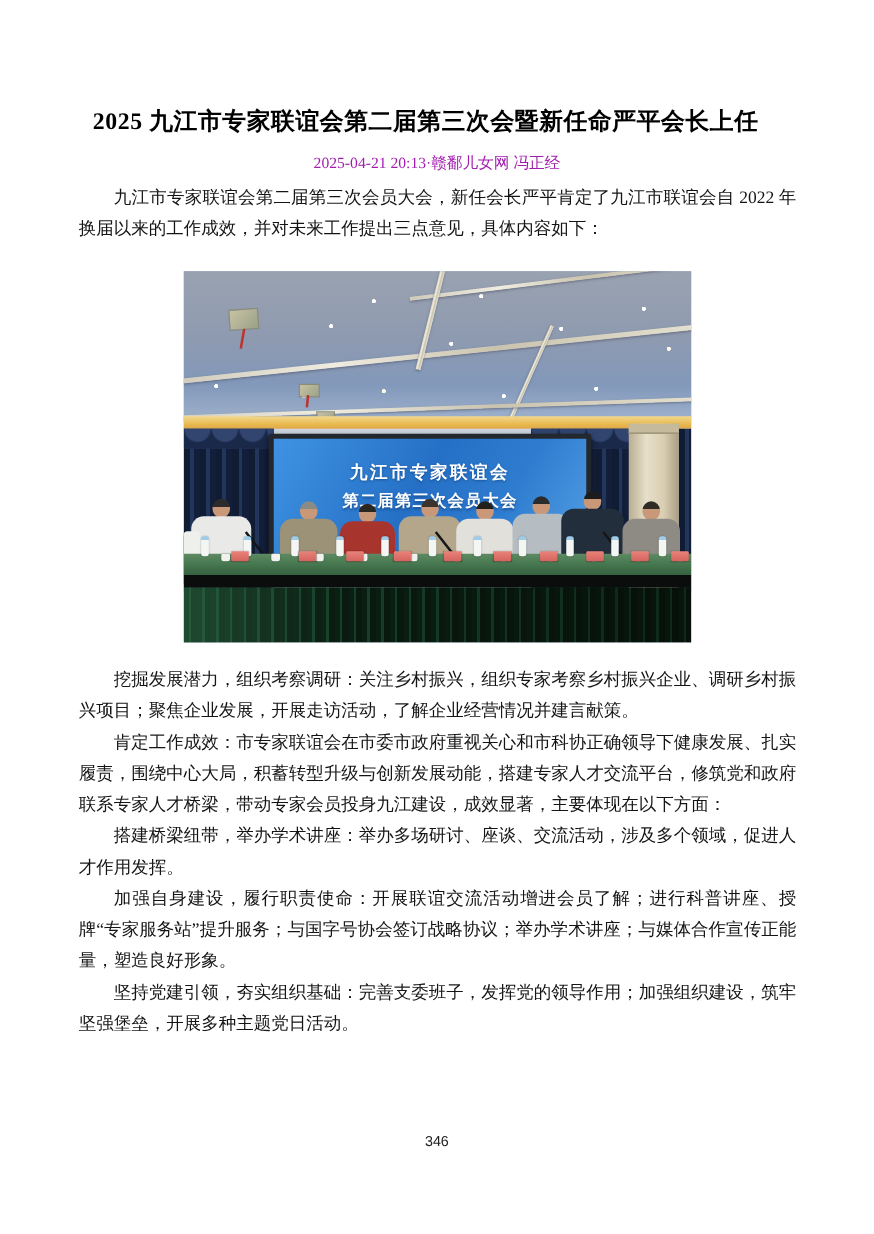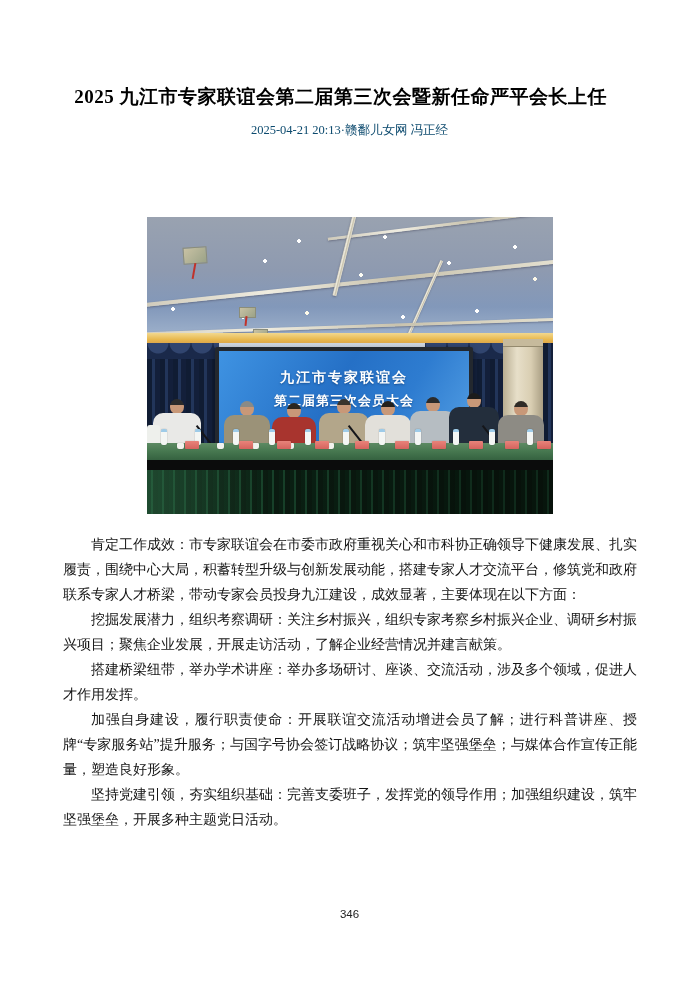--- a/index.html
+++ b/index.html
@@ -6,21 +6,21 @@
   .page{
     position:relative;width:699px;height:987px;margin:0 auto;background:#ffffff;
     font-family:"Liberation Serif","DejaVu Serif",serif;color:#1a1a1a;overflow:hidden;
   }
   .title{
     position:absolute;top:84px;left:22px;right:40px;text-align:center;
     font-size:19px;font-weight:bold;letter-spacing:.5px;color:#000;
   }
   .byline{
     position:absolute;top:122px;left:40px;right:40px;text-align:center;
-    font-size:12.5px;color:#0c4a6e;
+    font-size:12.5px;color:#a21caf;
   }
   .intro{
     position:absolute;top:146px;left:63px;width:574px;
     font-size:14px;line-height:25px;text-align:justify;text-indent:2em;color:#141414;
   }
   .body-text{
     position:absolute;top:532px;left:63px;width:574px;
     font-size:14px;line-height:25px;text-align:justify;color:#141414;
   }
   .body-text p{margin:0;text-indent:2em;}
@@ -97,20 +97,21 @@
   .card{width:14px;height:8px;background:linear-gradient(180deg,#e8837a,#d4635e);border-radius:1px;box-shadow:0 0 1px rgba(0,0,0,.4);}
   .jug{left:0px;top:208px;width:13px;height:20px;background:#eef0ec;border-radius:3px 3px 2px 2px;}
 </style>
 </head>
 <body>
 
 <div class="page">
 
   <div class="title">2025 九江市专家联谊会第二届第三次会暨新任命严平会长上任</div>
   <div class="byline">2025-04-21 20:13·赣鄱儿女网 冯正经</div>
+  <div class="intro">九江市专家联谊会第二届第三次会员大会，新任会长严平肯定了九江市联谊会自 2022 年换届以来的工作成效，并对未来工作提出三点意见，具体内容如下：</div>
 
   <div class="photo">
     <div class="ceiling"></div>
     <div class="lights"></div>
     <div class="trim t1"></div>
     <div class="trim t2"></div>
     <div class="trim t3"></div>
     <div class="trim t4"></div>
     <div class="trim t5"></div>
     <div class="vent v1"></div>
@@ -210,21 +211,21 @@
         <div class="card" style="left: 285px; top: 224px;"></div>
         <div class="card" style="left: 322px; top: 224px;"></div>
         <div class="card" style="left: 358px; top: 224px;"></div>
         <div class="card" style="left: 390px; top: 224px;"></div>
       </div>
     <div class="table-band"></div>
     <div class="table-skirt"></div>
   </div>
 
   <div class="body-text">
+    <p>挖掘发展潜力，组织考察调研：关注乡村振兴，组织专家考察乡村振兴企业、调研乡村振兴项目；聚焦企业发展，开展走访活动，了解企业经营情况并建言献策。</p>
     <p>肯定工作成效：市专家联谊会在市委市政府重视关心和市科协正确领导下健康发展、扎实履责，围绕中心大局，积蓄转型升级与创新发展动能，搭建专家人才交流平台，修筑党和政府联系专家人才桥梁，带动专家会员投身九江建设，成效显著，主要体现在以下方面：</p>
-    <p>挖掘发展潜力，组织考察调研：关注乡村振兴，组织专家考察乡村振兴企业、调研乡村振兴项目；聚焦企业发展，开展走访活动，了解企业经营情况并建言献策。</p>
     <p>搭建桥梁纽带，举办学术讲座：举办多场研讨、座谈、交流活动，涉及多个领域，促进人才作用发挥。</p>
-    <p>加强自身建设，履行职责使命：开展联谊交流活动增进会员了解；进行科普讲座、授牌“专家服务站”提升服务；与国字号协会签订战略协议；筑牢坚强堡垒；与媒体合作宣传正能量，塑造良好形象。</p>
+    <p>加强自身建设，履行职责使命：开展联谊交流活动增进会员了解；进行科普讲座、授牌“专家服务站”提升服务；与国字号协会签订战略协议；举办学术讲座；与媒体合作宣传正能量，塑造良好形象。</p>
     <p>坚持党建引领，夯实组织基础：完善支委班子，发挥党的领导作用；加强组织建设，筑牢坚强堡垒，开展多种主题党日活动。</p>
   </div>
 
   <div class="page-num">346</div>
 </div>
 
 </body></html>

